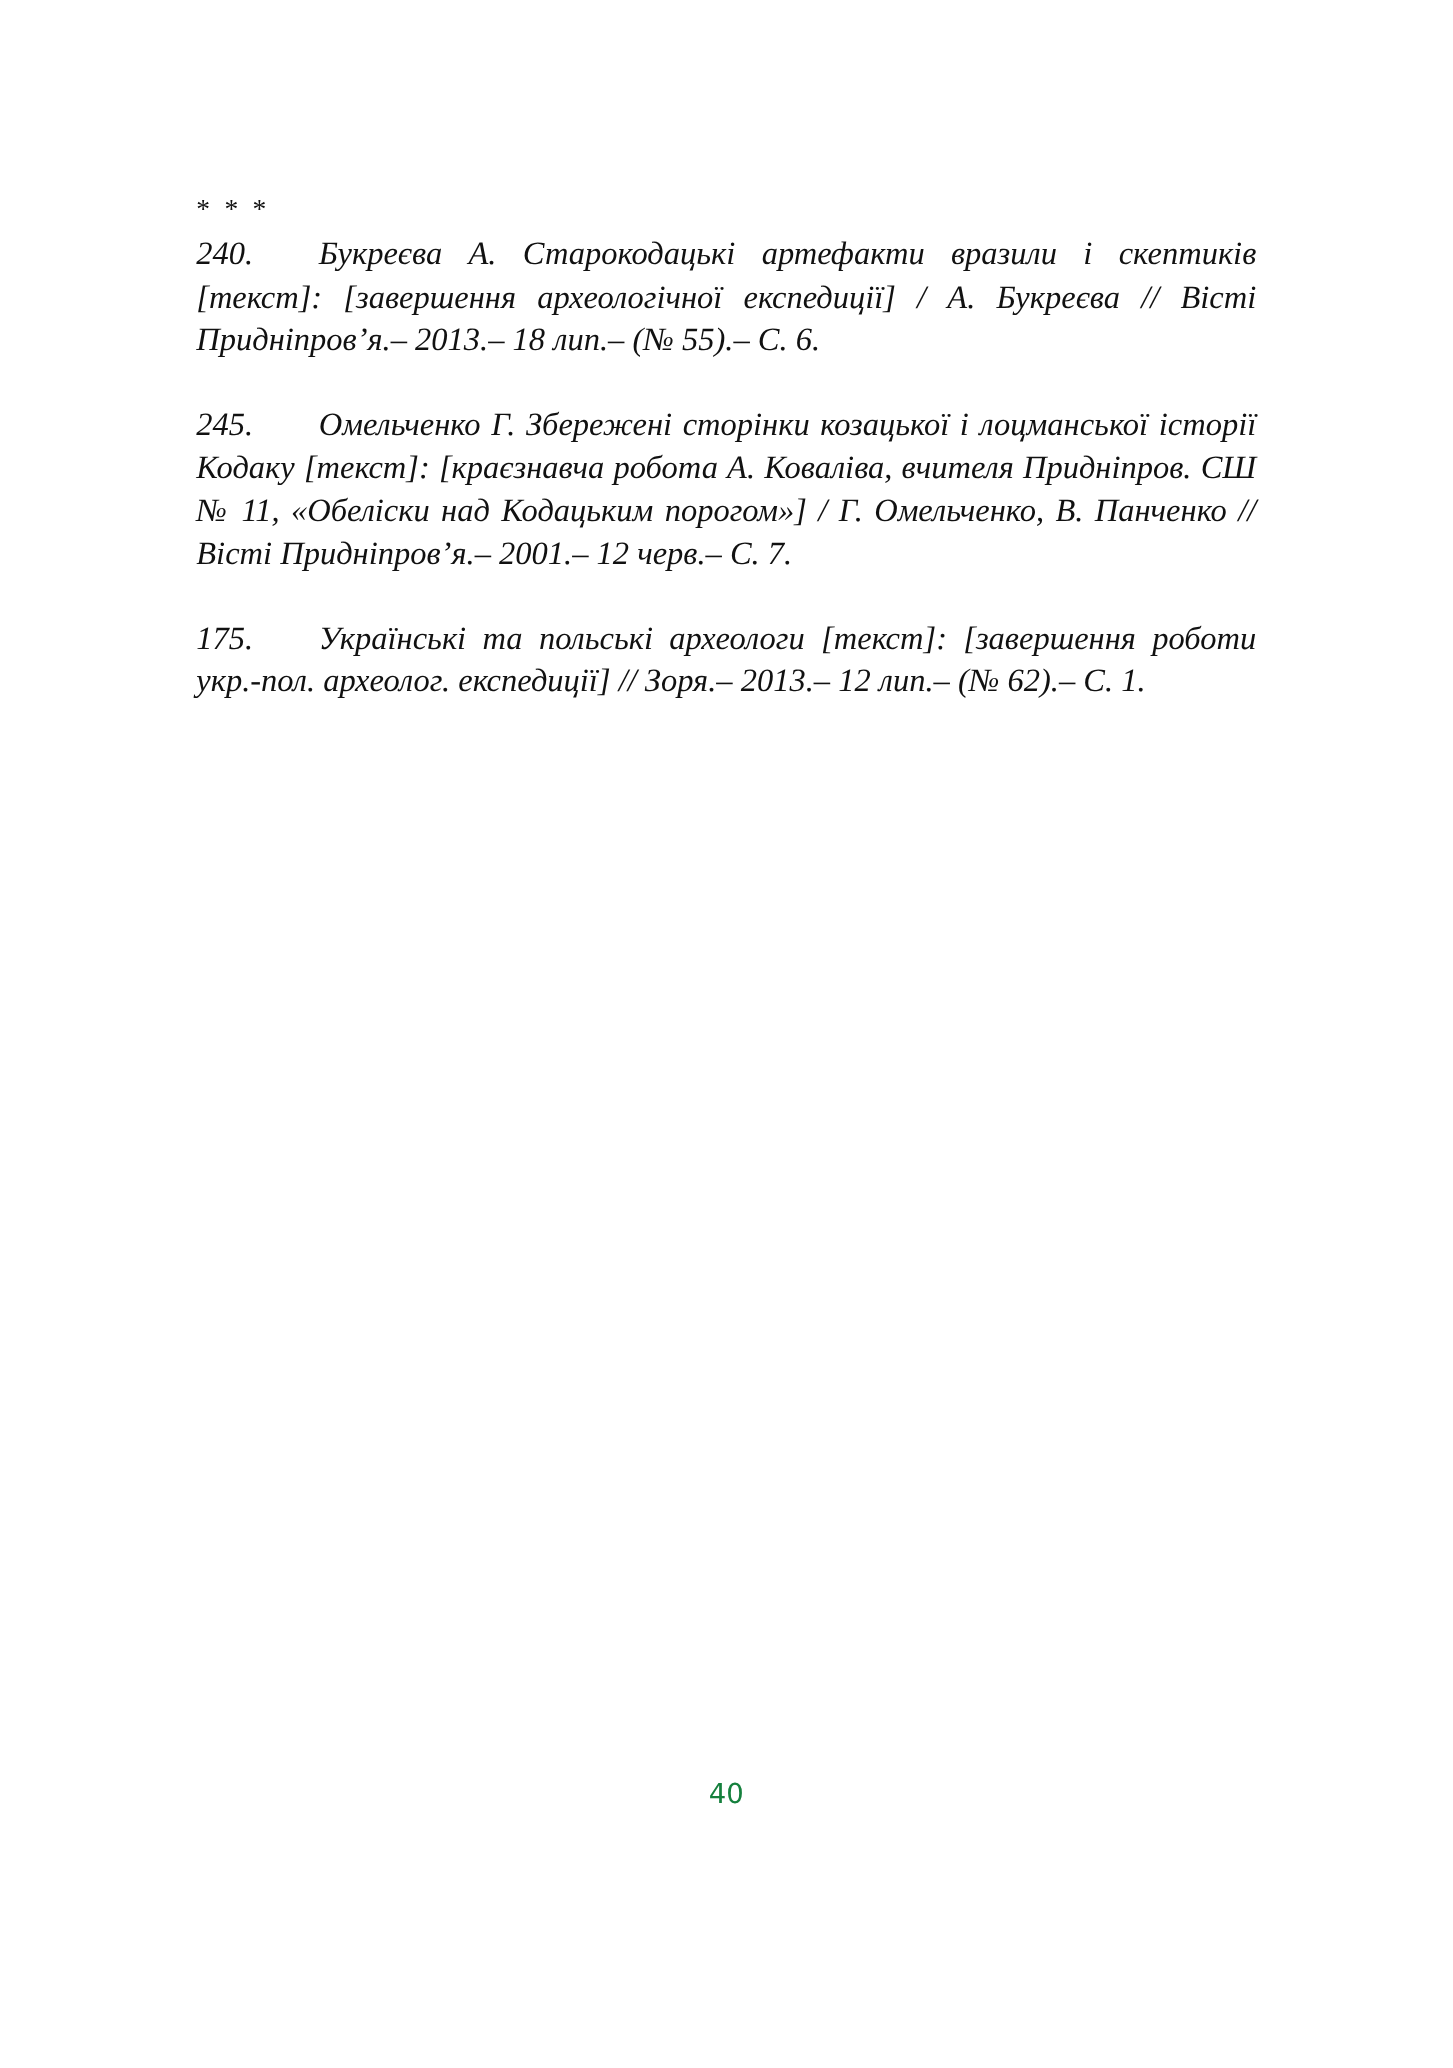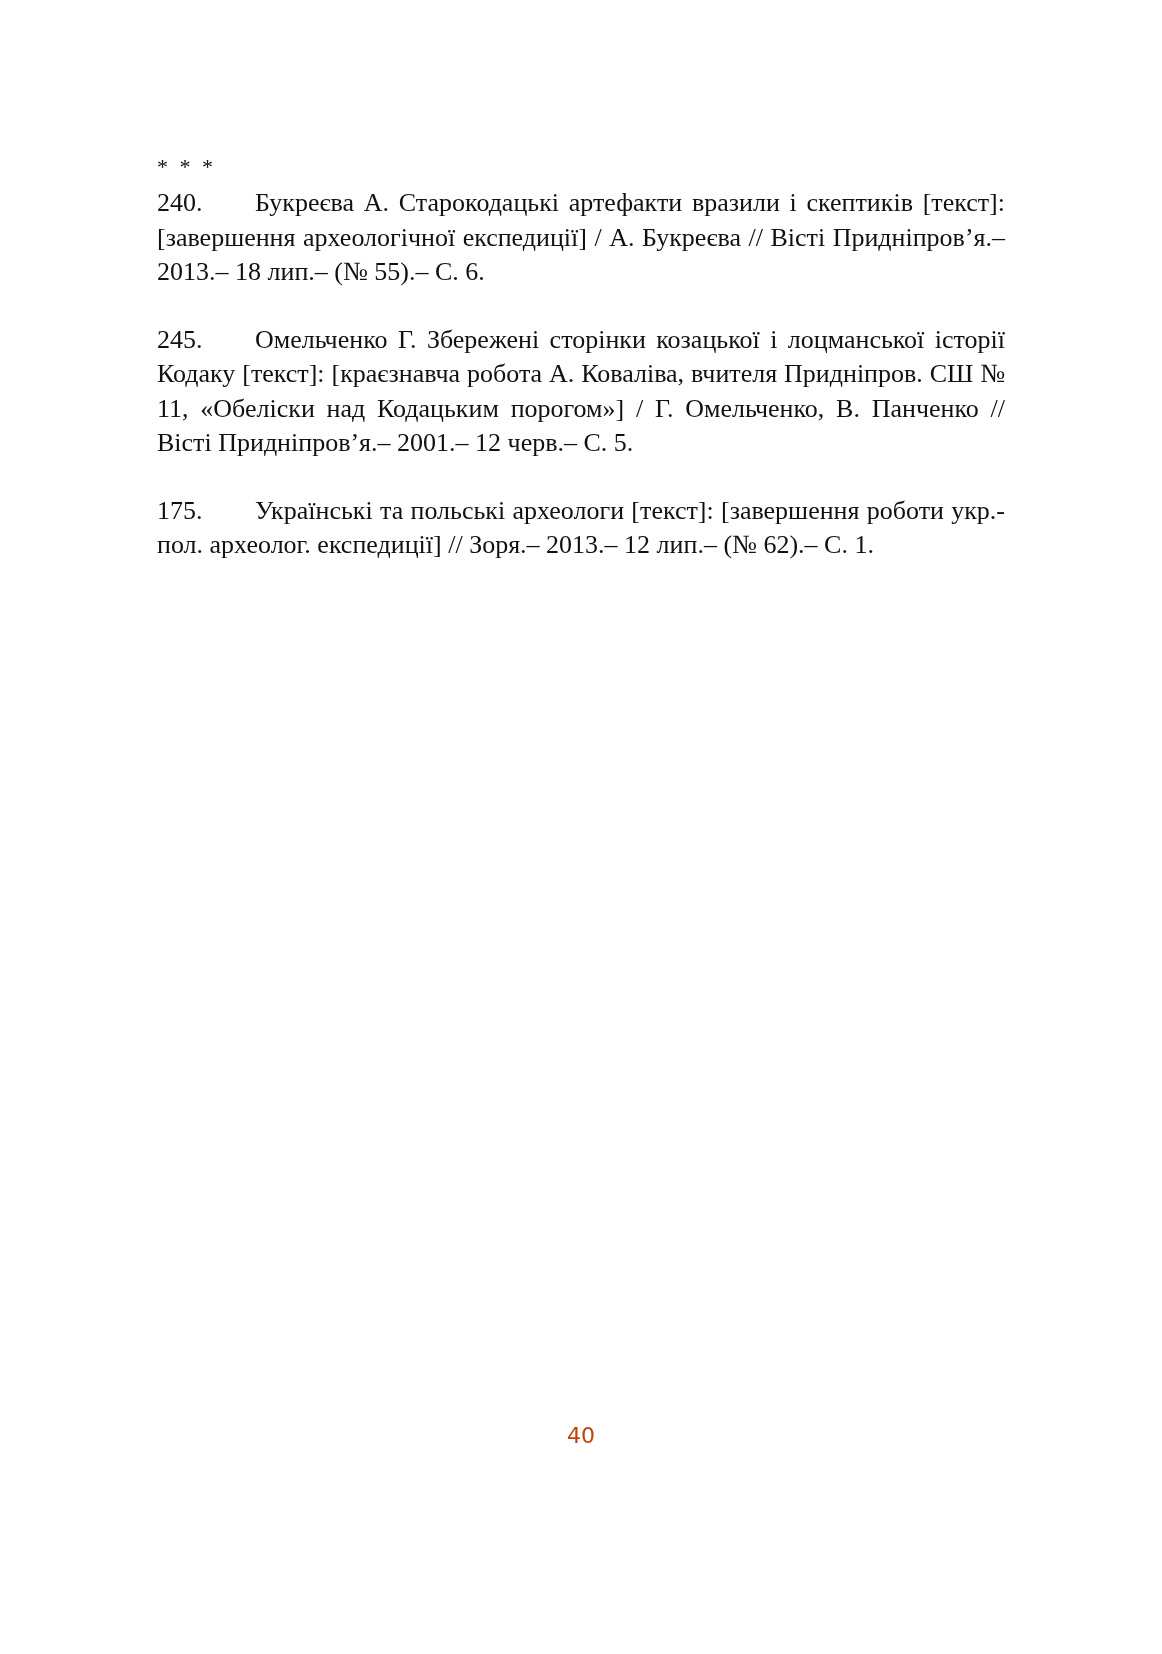--- a/index.html
+++ b/index.html
@@ -25,49 +25,50 @@
   }
   .stars {
     font-size: 22px;
     letter-spacing: 3px;
     height: 34px;
     line-height: 30px;
   }
   .entry {
     text-align: justify;
     margin: 0 0 33px 0;
+    font-style: italic;
   }
   .entry .num {
     display: inline-block;
     width: 98px;
   }
   .page-number {
     position: absolute;
     left: 0;
     width: 100%;
     top: 1423px;
     text-align: center;
     font-family: "DejaVu Sans", sans-serif;
     font-size: 22px;
-    color: #c2410c;
+    color: #15803d;
   }
   #e240 { margin-top: 0; }
   #e241 { margin-top: 0; }
 </style>
 </head>
 <body>
 
 <div class="page">
   <div class="stars">* * *</div>
 
   <p class="entry" id="e240"><span class="num">240.</span><span>Букреєва А. Старокодацькі артефакти вразили і скептиків [текст]: [завершення археологічної експедиції] / А. Букреєва // Вісті Придніпров’я.– 2013.– 18 лип.– (№ 55).– С. 6.</span></p>
 
 
 
 
 
-  <p class="entry"><span class="num">245.</span><span>Омельченко Г. Збережені сторінки козацької і лоцманської історії Кодаку [текст]: [краєзнавча робота А. Коваліва, вчителя Придніпров. СШ № 11, «Обеліски над Кодацьким порогом»] / Г. Омельченко, В. Панченко // Вісті Придніпров’я.– 2001.– 12 черв.– С. 5.</span></p>
+  <p class="entry"><span class="num">245.</span><span>Омельченко Г. Збережені сторінки козацької і лоцманської історії Кодаку [текст]: [краєзнавча робота А. Коваліва, вчителя Придніпров. СШ № 11, «Обеліски над Кодацьким порогом»] / Г. Омельченко, В. Панченко // Вісті Придніпров’я.– 2001.– 12 черв.– С. 7.</span></p>
 
 
   <p class="entry"><span class="num">175.</span><span>Українські та польські археологи [текст]: [завершення роботи укр.-пол. археолог. експедиції] // Зоря.– 2013.– 12 лип.– (№ 62).– С. 1.</span></p>
 </div>
 
 <div class="page-number">40</div>
 
 </body></html>

